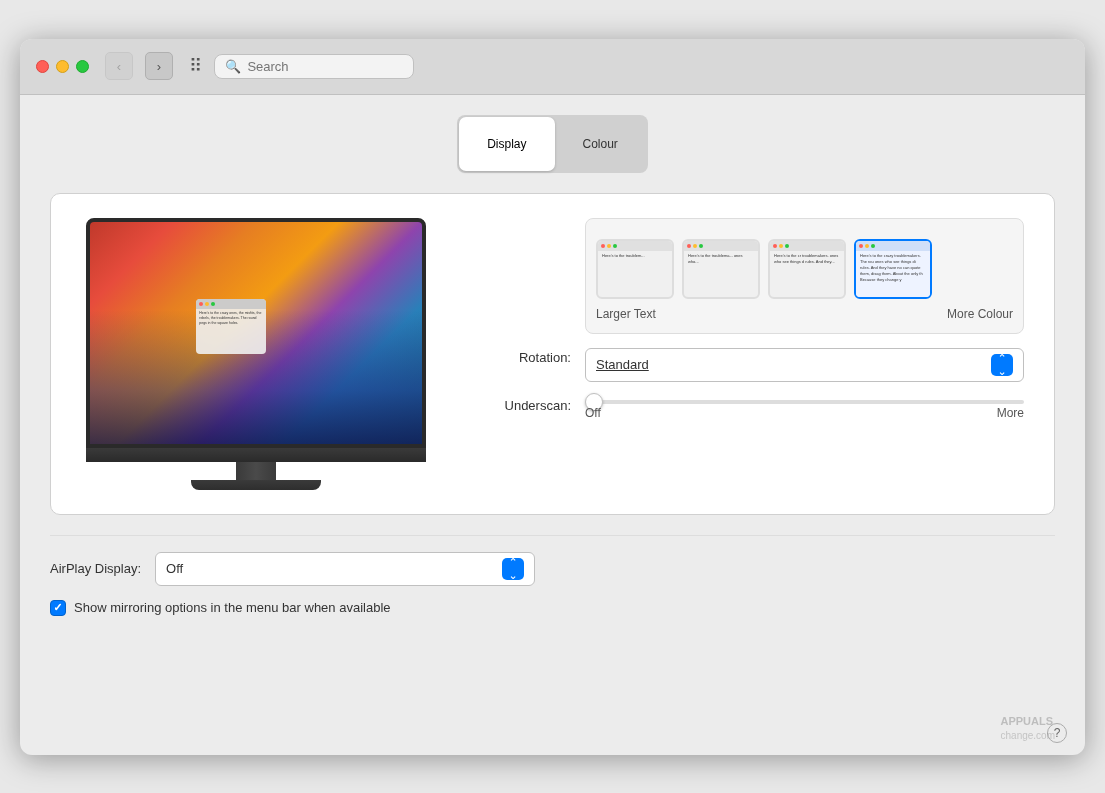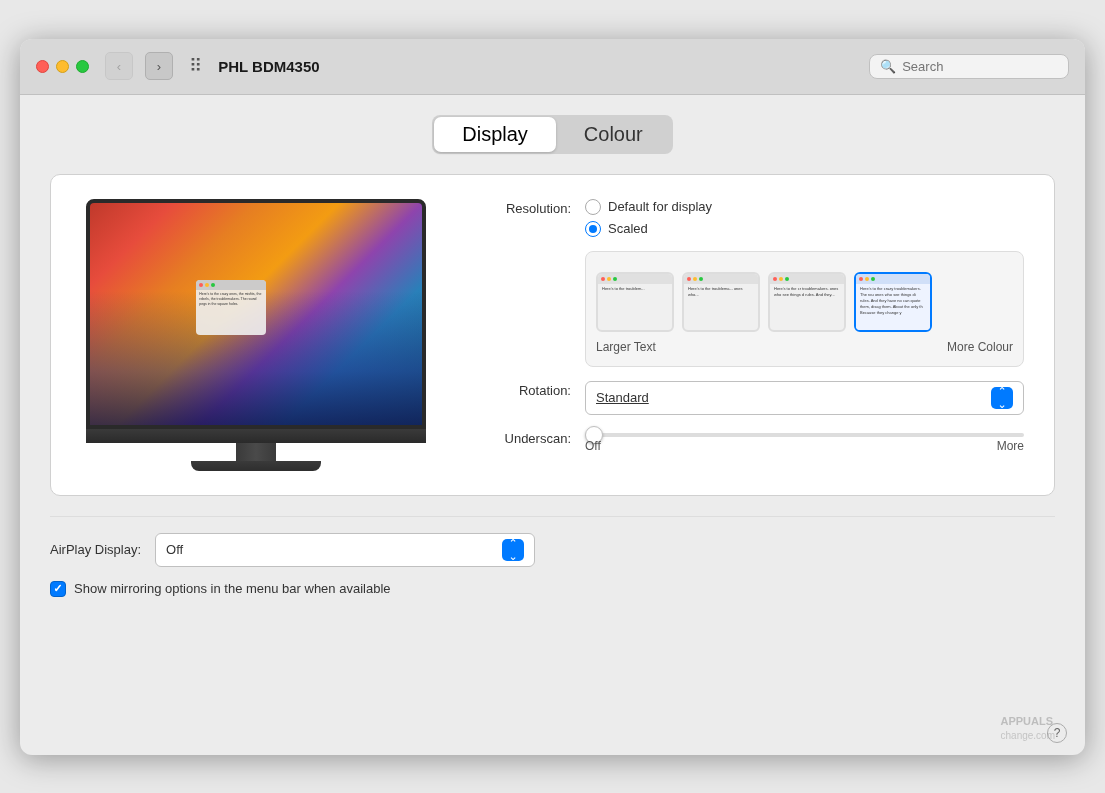--- a/index.html
+++ b/index.html
@@ -105,23 +105,23 @@
       margin-bottom: 20px;
     }
     .tabs {
       display: flex;
       background: #d0d0d0;
       border-radius: 8px;
       padding: 2px;
       gap: 0;
     }
     .tab {
-      padding: 6px 28px;
+      padding: 20px 28px;
       border-radius: 7px;
-      font-size: 20px;
+      font-size: 12px;
       font-weight: 500;
       cursor: pointer;
       color: #333;
     }
     .tab.active {
       background: white;
       box-shadow: 0 1px 3px rgba(0,0,0,0.2);
       color: #000;
     }
     
@@ -471,21 +471,20 @@
 
   <div class="titlebar">
     <div class="traffic-lights">
       <div class="tl tl-red"></div>
       <div class="tl tl-yellow"></div>
       <div class="tl tl-green"></div>
     </div>
     <div class="nav-btn disabled">‹</div>
     <div class="nav-btn">›</div>
     <span class="grid-icon">⠿</span>
-    <div class="window-title">PHL BDM4350</div>
     <div class="search-bar">
       <span class="search-icon-unicode">🔍</span>
       <input type="text" placeholder="Search" style="">
     </div>
   </div>
 
   <div class="content">
 
     <div class="tabs-container">
       <div class="tabs">
@@ -530,35 +529,20 @@
             </div>
           </div>
           <div class="monitor-bezel-bottom"></div>
           <div class="monitor-stand-neck"></div>
           <div class="monitor-stand-base"></div>
         </div>
       </div>
 
       <div class="settings-panel">
 
-        <div class="setting-row">
-          <div class="setting-label">Resolution:</div>
-          <div class="setting-control">
-            <div class="radio-group">
-              <div class="radio-item">
-                <div class="radio-circle"></div>
-                <span>Default for display</span>
-              </div>
-              <div class="radio-item">
-                <div class="radio-circle checked"></div>
-                <span>Scaled</span>
-              </div>
-            </div>
-          </div>
-        </div>
 
         <div class="setting-row">
           <div class="setting-label"></div>
           <div class="setting-control">
             <div style="background:#f5f5f5; border:1px solid #ddd; border-radius:8px; padding:10px;">
               <div class="resolution-thumbnails">
 
                 <div class="res-thumb">
                   <div class="res-thumb-titlebar">
                     <div class="res-dot" style="background:#ff5f57;"></div>

